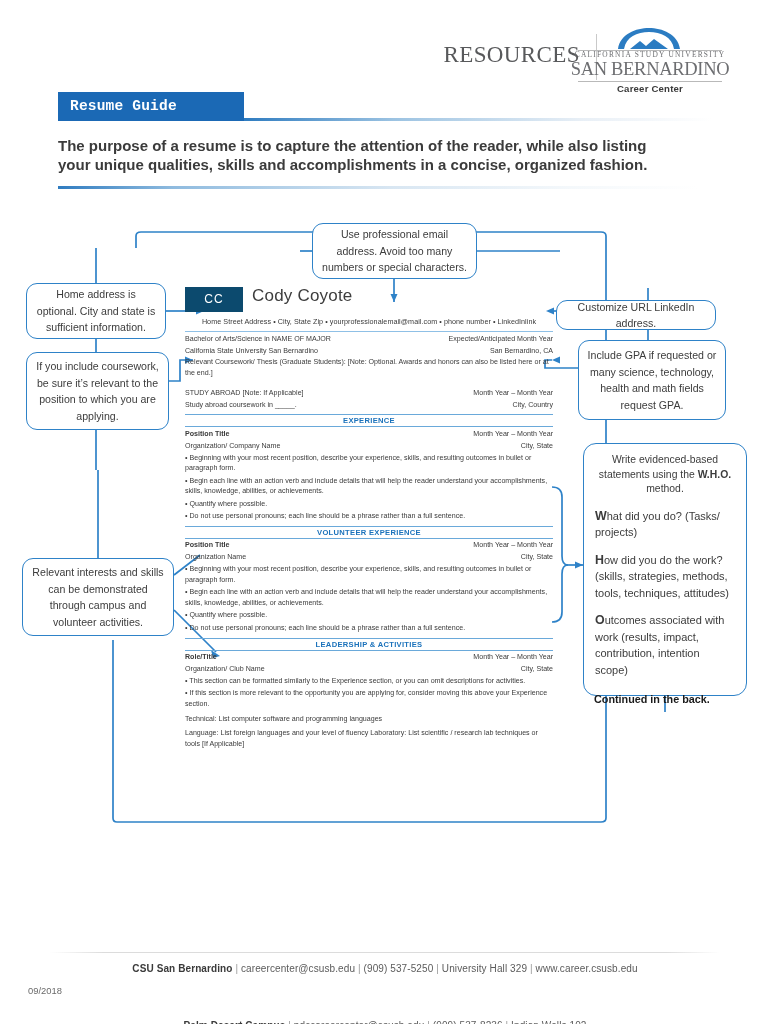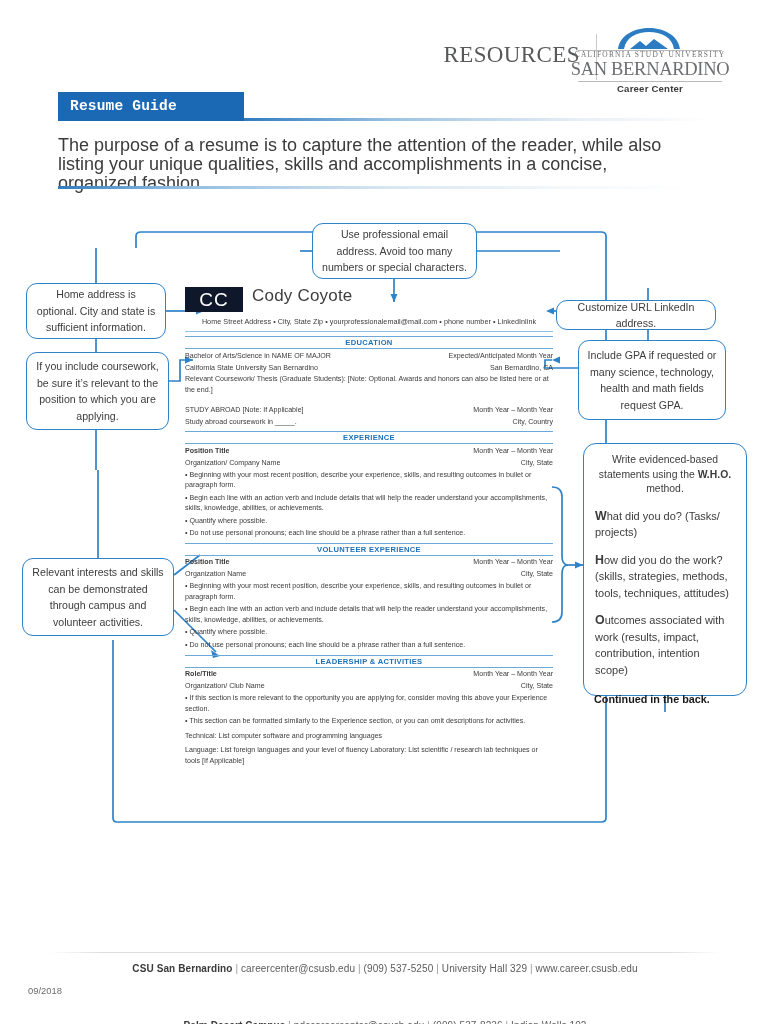--- a/index.html
+++ b/index.html
@@ -53,21 +53,21 @@
   .banner-label{
     position:absolute;left:12px;top:6px;
     color:#ffffff;font-size:14.5px;font-weight:bold;letter-spacing:.2px;font-family:Liberation Mono, monospace;
   }
   .banner-rule{
     position:absolute;left:244px;top:118px;width:468px;height:3px;
     background:linear-gradient(to right,#2f7cc0 0%, #9cc3e2 32%, #e8eff6 72%, #ffffff 100%);
   }
   .intro{
     position:absolute;left:58px;top:136px;width:620px;
-    font-size:18px;line-height:19px;color:#3b3b3b;
+    font-size:15px;line-height:19px;color:#3b3b3b;font-weight:bold;
   }
   .intro-rule{
     position:absolute;left:58px;top:186px;width:640px;height:3px;
     background:linear-gradient(to right,#2f7cc0 0%, #8fbbdf 18%, #d8e6f2 52%, #f4f8fb 80%, #ffffff 100%);
   }
 
   
   .wires{position:absolute;left:0;top:0;width:770px;height:1024px;}
 
   
@@ -98,22 +98,22 @@
   }
   #co-who .who-p b{font-size:12.4px;font-weight:bold;}
   #co-who .who-foot{
     text-align:left;font-size:10.8px;font-weight:bold;margin:15px 10px 0 10px;color:#1a1a1a;
   }
 
   
   .resume{position:absolute;left:185px;top:286px;width:368px;}
   .rs-name-row{position:relative;height:28px;}
   .rs-cc{
-    position:absolute;left:0;top:1px;width:58px;height:25px;background:#0f172a;
-    color:#ffffff;font-size:19px;letter-spacing:1px;text-align:center;line-height:25px;
+    position:absolute;left:0;top:1px;width:58px;height:25px;background:#0c4a6e;
+    color:#ffffff;font-size:12px;letter-spacing:1px;text-align:center;line-height:25px;
     font-family:"Liberation Sans", sans-serif;
   }
   .rs-name{
     position:absolute;left:67px;top:0px;font-size:17px;color:#3d3d3d;letter-spacing:.2px;
   }
   .rs-contact{
     margin-top:3px;font-size:7.2px;color:#3a3a3a;text-align:center;letter-spacing:.05px;
     border-top:0;
   }
   .rs-hr-dot{height:1px;background:#8fc0e6;margin:5px 0 0 0;}
@@ -259,21 +259,20 @@
   </div>
 
   <div class="resume">
     <div class="rs-name-row">
       <div class="rs-cc">CC</div>
       <div class="rs-name">Cody Coyote</div>
     </div>
     <div class="rs-contact">Home Street Address • City, State Zip • yourprofessionalemail@mail.com • phone number • LinkedInlink</div>
     <div class="rs-hr-dot"></div>
 
-    <div class="rs-sec">EDUCATION</div>
     <div class="rs-row">
       <span class="l">Bachelor of Arts/Science in NAME OF MAJOR</span>
       <span class="r">Expected/Anticipated Month Year</span>
     </div>
     <div class="rs-row">
       <span class="l">California State University San Bernardino</span>
       <span class="r">San Bernardino, CA</span>
     </div>
     <div class="rs-para">Relevant Coursework/ Thesis (Graduate Students): [Note: Optional. Awards and honors can also be listed here or at the end.]</div>
     <div class="rs-gap"></div>
@@ -316,22 +315,22 @@
 
     <div class="rs-sec">LEADERSHIP &amp; ACTIVITIES</div>
     <div class="rs-row bold">
       <span class="l">Role/Title</span>
       <span class="r">Month Year – Month Year</span>
     </div>
     <div class="rs-row">
       <span class="l">Organization/ Club Name</span>
       <span class="r">City, State</span>
     </div>
+    <div class="rs-bullet">• This section can be formatted similarly to the Experience section, or you can omit descriptions for activities.</div>
     <div class="rs-bullet">• If this section is more relevant to the opportunity you are applying for, consider moving this above your Experience section.</div>
-    <div class="rs-bullet">• This section can be formatted similarly to the Experience section, or you can omit descriptions for activities.</div>
 
     <div class="rs-skill">Technical: List computer software and programming languages</div>
     <div class="rs-skill">Language: List foreign languages and your level of fluency Laboratory: List scientific / research lab techniques or tools [If Applicable]</div>
   </div>
 
   <div class="ft-rule"></div>
   <div class="ft-line1">
     <b>CSU San Bernardino</b>
     <span class="sep">|</span>
     <span>careercenter@csusb.edu</span>

